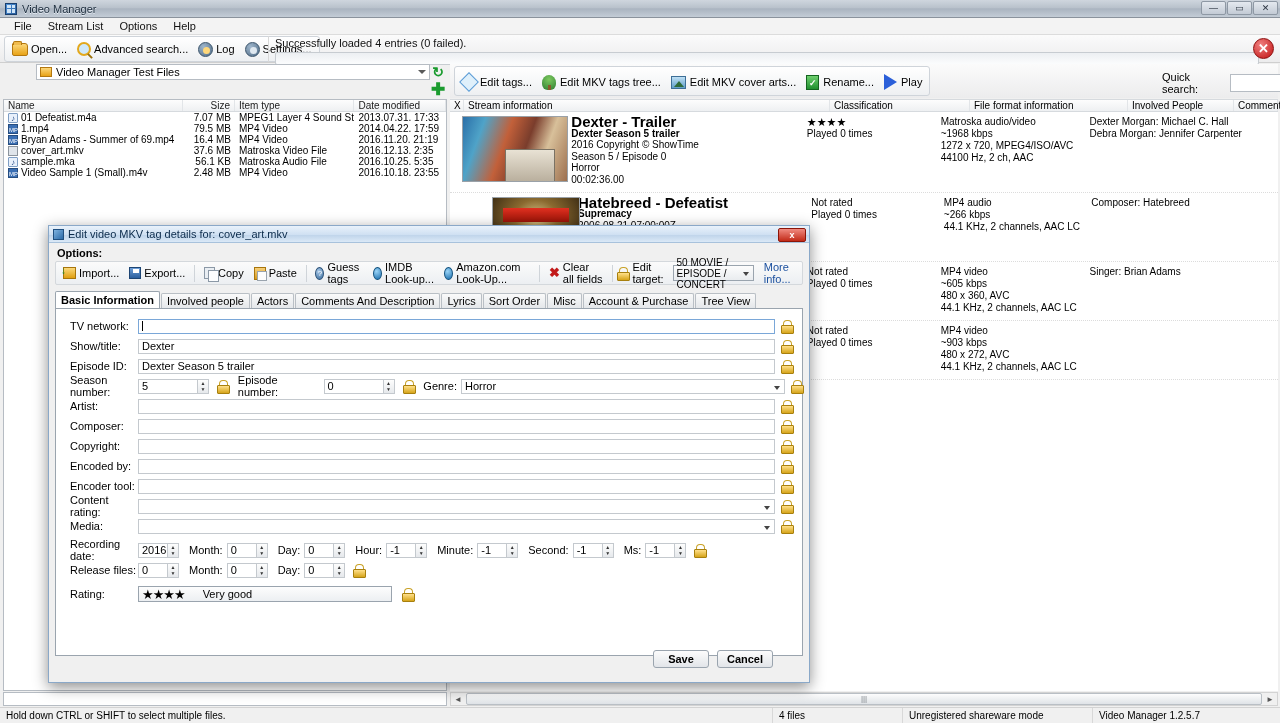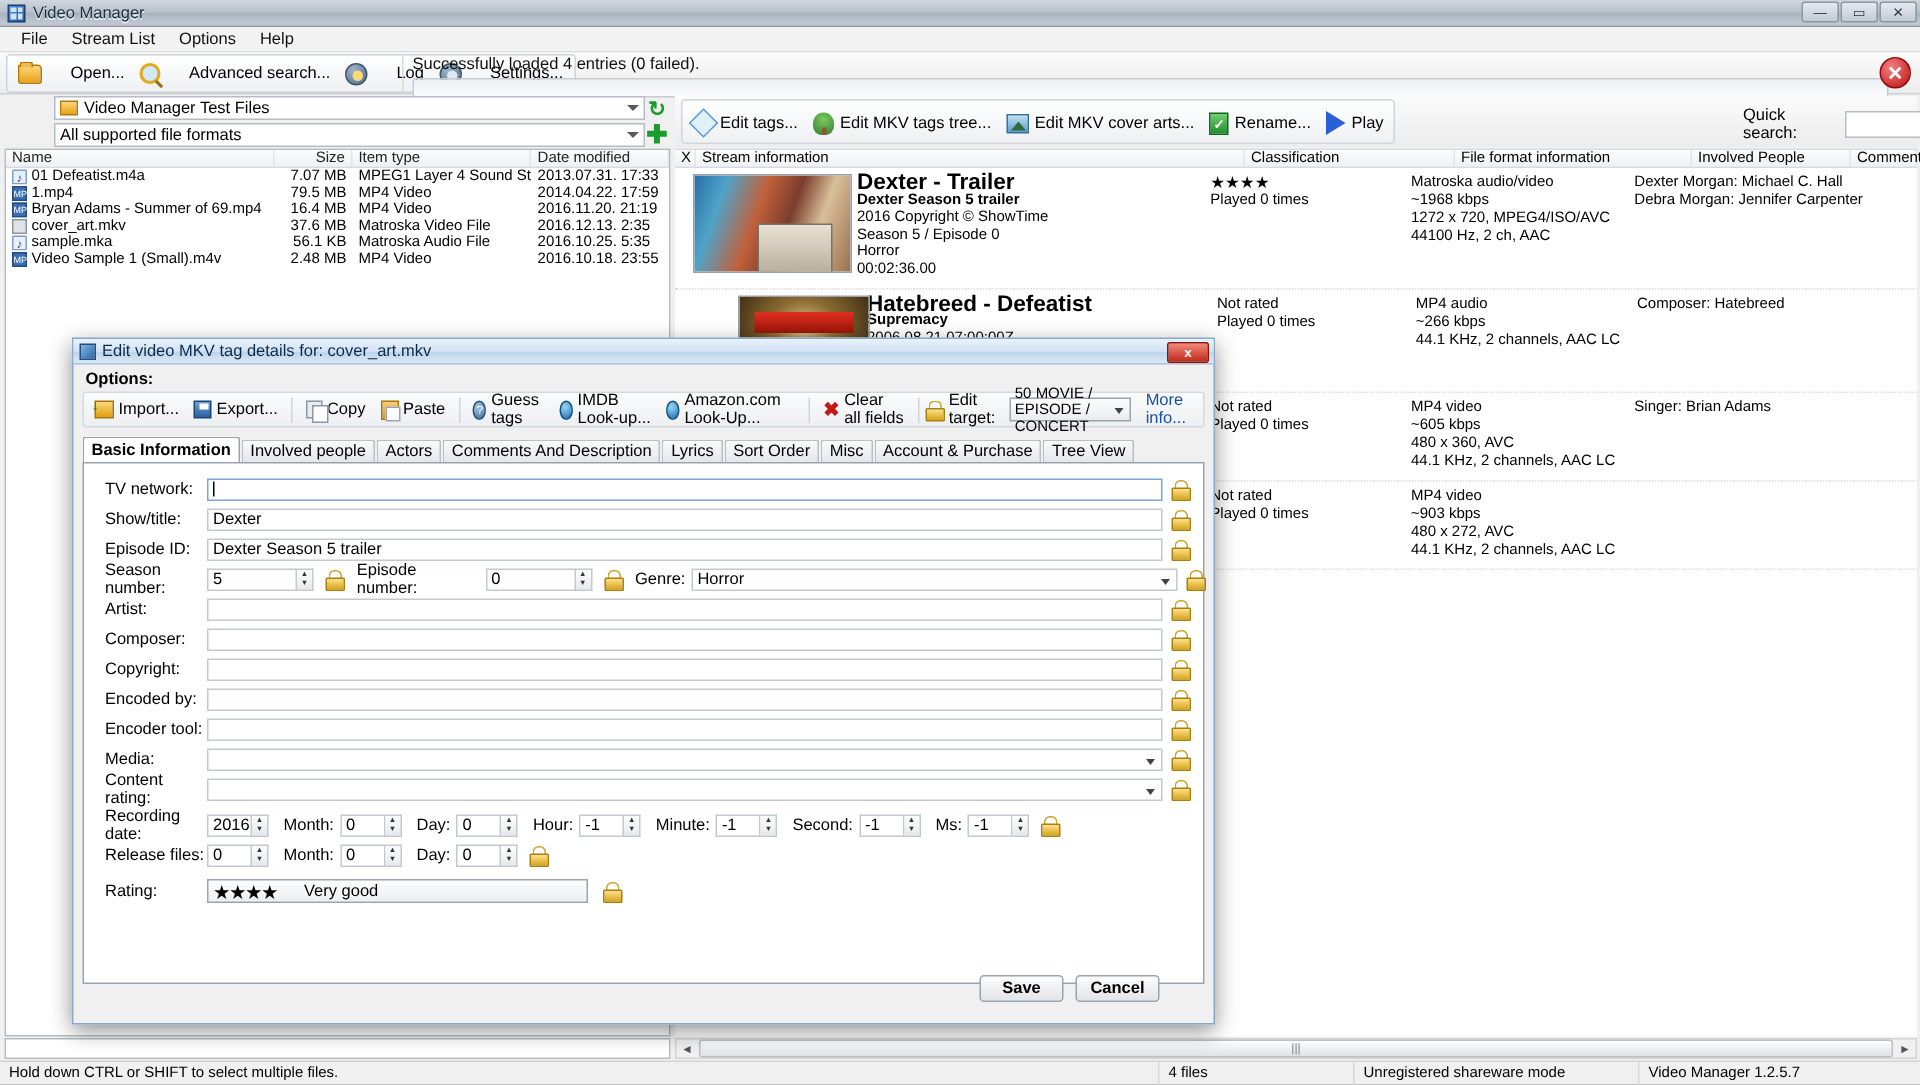--- a/index.html
+++ b/index.html
@@ -57,21 +57,21 @@
     background: linear-gradient(to bottom,#fbfbfb,#ececed);
     border-bottom: 1px solid #cfcfcf;
   }
   .tb-group {
     position: absolute; left: 4px; top: 1px; height: 26px;
     display: flex; align-items: center;
     border: 1px solid #cfd4da; border-radius: 3px;
     background: linear-gradient(to bottom,#ffffff,#eef0f2);
     padding: 0 2px;
   }
-  .tb-btn { display: flex; align-items: center; gap: 19px; padding: 2px 5px; height: 32px; border-radius: 2px; }
+  .tb-btn { display: flex; align-items: center; gap: 3px; padding: 2px 5px; height: 32px; border-radius: 2px; }
   .tb-label { font-size: 11px; }
 
   .ico { display: inline-block; position: relative; }
   .ico-folder { width: 16px; height: 13px; background: linear-gradient(to bottom,#fcd77a,#e8a317); border: 1px solid #b4780f; border-radius: 1px 3px 2px 2px; }
   .ico-folder:before { content:""; position:absolute; left:0; top:-3px; width:7px; height:3px; background:#f0bb4e; border:1px solid #b4780f; border-bottom:none; border-radius:2px 2px 0 0;}
   .ico-mag { width: 14px; height: 14px; border: 2px solid #e3a81c; border-radius: 50%; background: #cfe8fa; }
   .ico-mag:after { content:""; position:absolute; right:-4px; bottom:-3px; width:6px; height:2px; background:#9a6f08; transform: rotate(45deg); }
   .ico-gear { width: 15px; height: 15px; border-radius: 50%; background: radial-gradient(circle at 35% 30%, #9fb6cc, #4f6b86); border: 1px solid #3c556c; }
   .ico-gear:after { content:""; position:absolute; left:4px; top:4px; width:7px; height:7px; border-radius:50%; background:#dfe8f0; }
   .ico-gear.log:after { background:#ffd87a; }
@@ -385,26 +385,20 @@
   <div class="pathrow r1">
     <div class="combo">
       <span class="mini-folder"></span>
       <span>Video Manager Test Files</span>
       <span class="arrow"></span>
     </div>
   </div>
   <div class="side-btn r1">
     <span class="refresh-ico">↻</span>
   </div>
-  <div class="pathrow r2">
-    <div class="combo">
-      <span>All supported file formats</span>
-      <span class="arrow"></span>
-    </div>
-  </div>
   <div class="side-btn r2">
     <span class="plus-ico">✚</span>
   </div>
 
   <div class="filelist">
     <div class="flheader">
       <div class="col-name">Name</div>
       <div class="col-size">Size</div>
       <div class="col-type">Item type</div>
       <div class="col-date">Date modified</div>
@@ -758,29 +752,29 @@
         <span class="ico ic-lock lock-right"></span>
       </div>
       <div class="frow">
         <span class="flabel">Encoder tool:</span>
         <div class="ftext wide">
             <span></span>
           </div>
         <span class="ico ic-lock lock-right"></span>
       </div>
       <div class="frow">
-        <span class="flabel">Media:</span>
+        <span class="flabel">Content rating:</span>
         <div class="fcombo" style="width:637px">
           <span></span>
           <span class="arrow"></span>
         </div>
         <span class="ico ic-lock lock-right"></span>
       </div>
       <div class="frow">
-        <span class="flabel">Content rating:</span>
+        <span class="flabel">Media:</span>
         <div class="fcombo" style="width:637px">
           <span></span>
           <span class="arrow"></span>
         </div>
         <span class="ico ic-lock lock-right"></span>
       </div>
 
       <div class="frow" style="margin-top:6px">
         <span class="flabel">Recording date:</span>
         <div class="spin">

